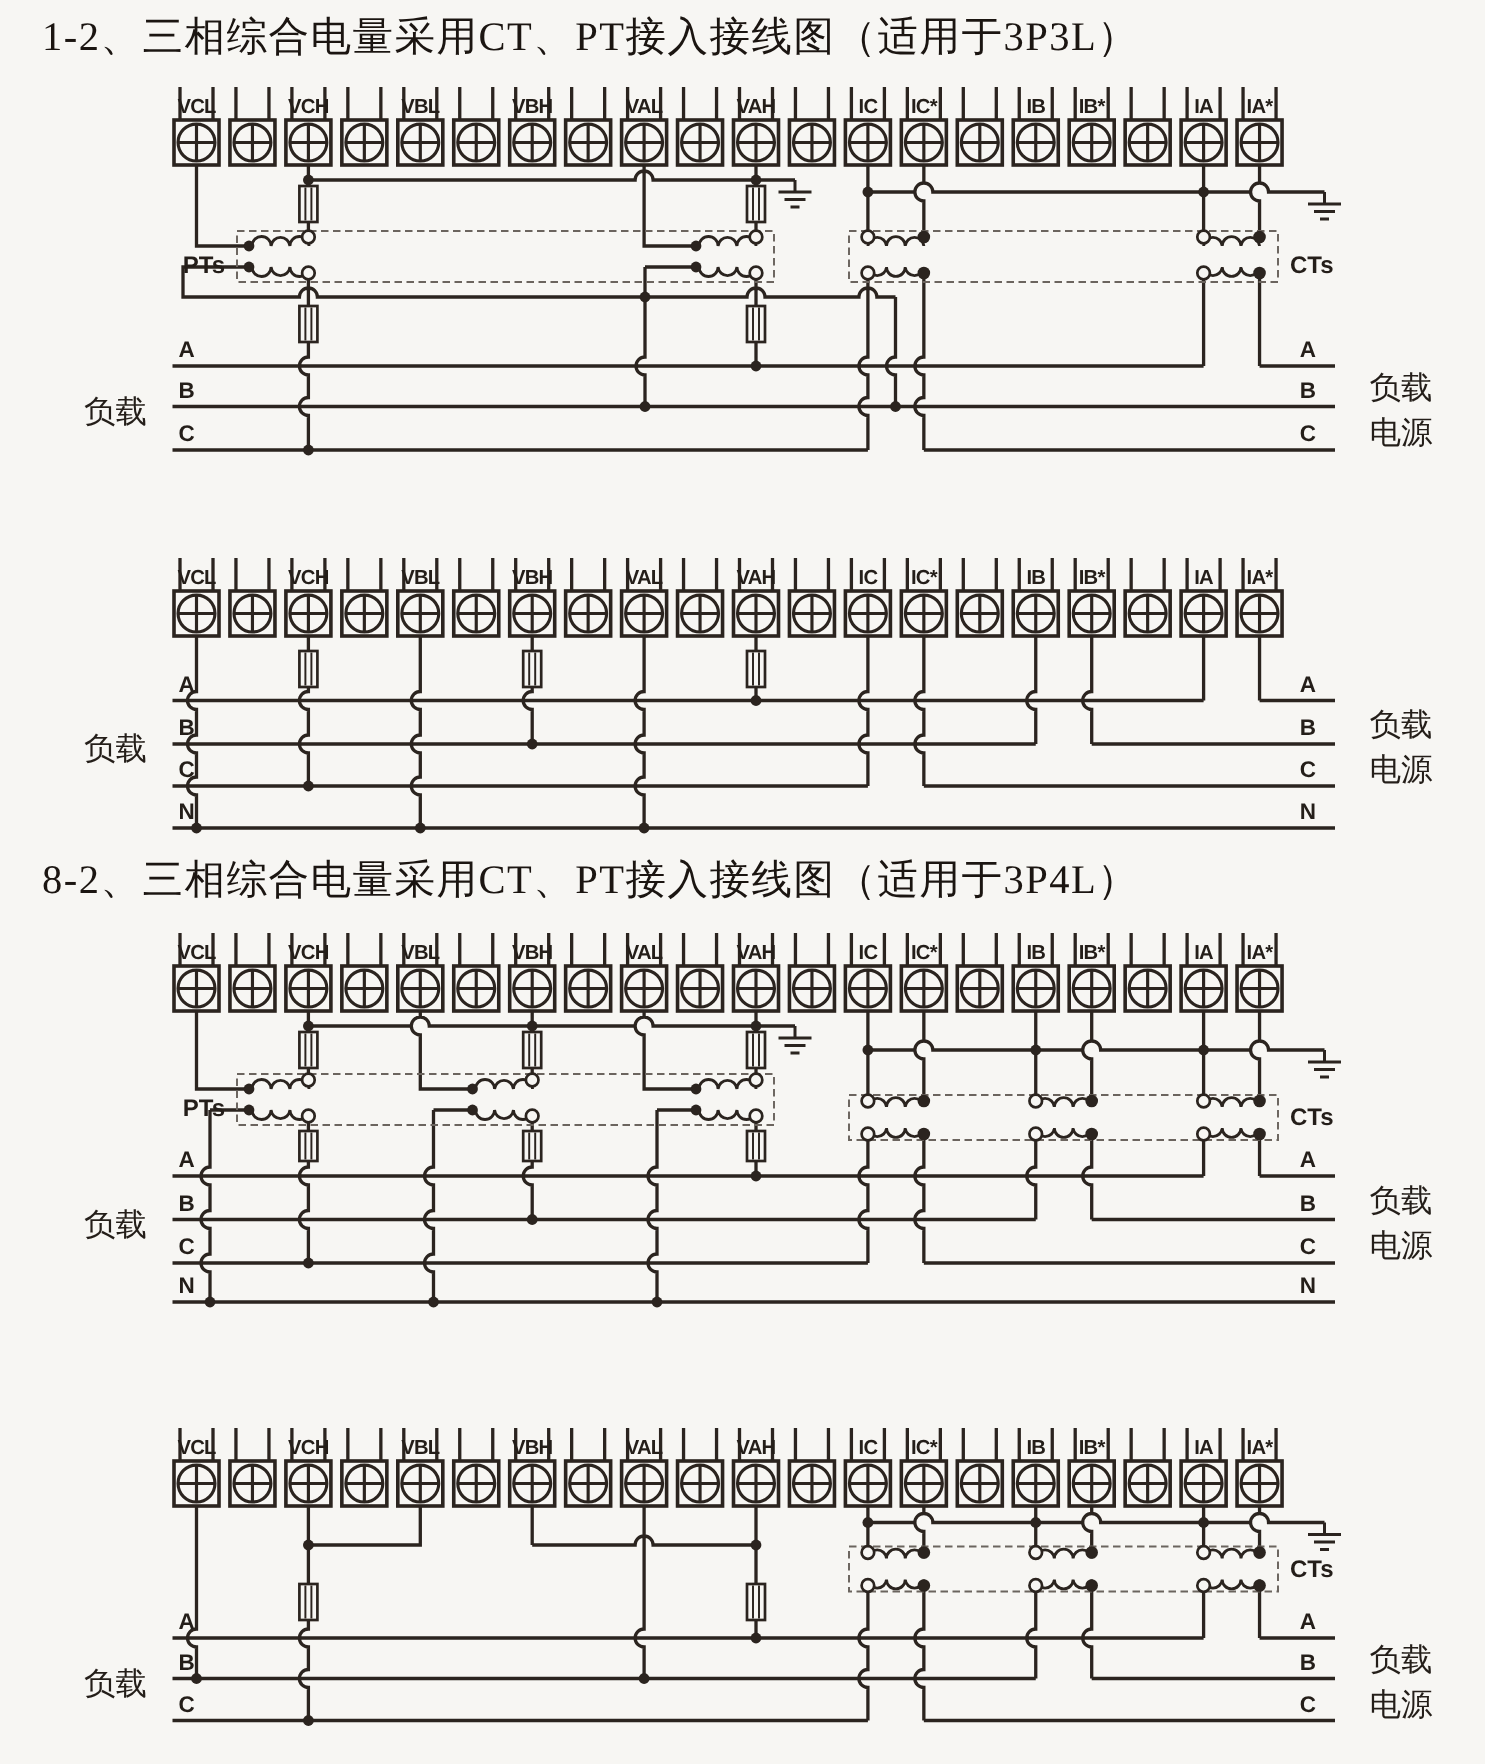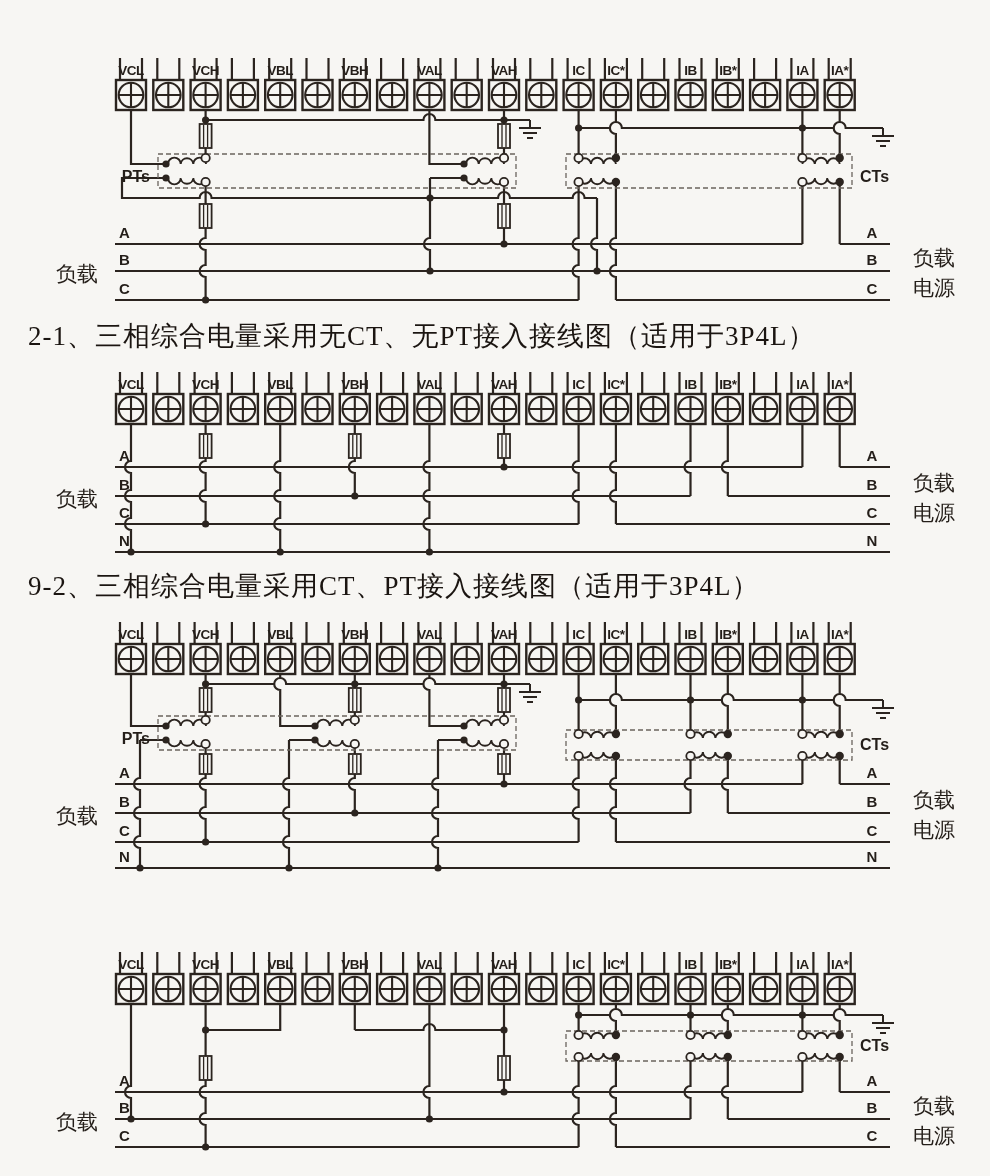--- a/index.html
+++ b/index.html
@@ -10,20 +10,21 @@
   svg{position:absolute;left:0;}
   .tlabel{font-family:"Liberation Sans",sans-serif;font-size:13.5px;font-weight:bold;fill:#241e19;letter-spacing:-0.5px;}
   .plabel{font-family:"Liberation Sans",sans-serif;font-size:15px;font-weight:bold;fill:#241e19;}
   .grp{font-family:"Liberation Sans",sans-serif;font-size:16px;font-weight:bold;fill:#241e19;}
   .cjk{font-family:"Liberation Serif",serif;font-size:21px;fill:#241e19;}
 </style>
 </head>
 <body>
 
 <div class="page">
+  <h2 class="title" style="top:6px">1-2、三相综合电量采用CT、PT接入接线图（适用于3P3L）</h2>
   <svg id="svg0" width="990" height="262" viewBox="0 0 990 262" style="top:48px">
       <g>
         <g>
           <path d="M120,10 V32 M142,10 V32" stroke="#2b241f" stroke-width="2.2" fill="none"></path>
           <rect x="116" y="32" width="30" height="30" fill="none" stroke="#2b241f" stroke-width="2.4"></rect>
           <circle cx="131" cy="47" r="12.3" fill="none" stroke="#2b241f" stroke-width="2.1"></circle>
           <path d="M118.7,47 H143.3 M131,34.7 V59.3" stroke="#2b241f" stroke-width="2.1" fill="none"></path>
           <text x="131" y="27" text-anchor="middle" class="tlabel">VCL</text>
         </g>
         <g>
@@ -212,21 +213,20 @@
       <text x="872" y="217" text-anchor="middle" class="plabel">B</text>
       <text x="119" y="246" class="plabel">C</text>
       <text x="872" y="246" text-anchor="middle" class="plabel">C</text>
       <text x="77" y="233" text-anchor="middle" class="cjk">负载</text>
       <text x="934" y="217" text-anchor="middle" class="cjk">负载</text>
       <text x="934" y="247" text-anchor="middle" class="cjk">电源</text>
       <text x="150" y="134" text-anchor="end" class="grp">PTs</text>
       <text x="860" y="134" text-anchor="start" class="grp">CTs</text>
     </svg>
 
-  <h2 class="title" style="top:318px">2-1、三相综合电量采用无CT、无PT接入接线图（适用于3P4L）</h2>
   <svg id="svg1" width="990" height="206" viewBox="0 0 990 206" style="top:358px">
       <g>
         <g>
           <path d="M120,14 V36 M142,14 V36" stroke="#2b241f" stroke-width="2.2" fill="none"></path>
           <rect x="116" y="36" width="30" height="30" fill="none" stroke="#2b241f" stroke-width="2.4"></rect>
           <circle cx="131" cy="51" r="12.3" fill="none" stroke="#2b241f" stroke-width="2.1"></circle>
           <path d="M118.7,51 H143.3 M131,38.7 V63.3" stroke="#2b241f" stroke-width="2.1" fill="none"></path>
           <text x="131" y="31" text-anchor="middle" class="tlabel">VCL</text>
         </g>
         <g>
@@ -380,21 +380,21 @@
       <text x="872" y="132" text-anchor="middle" class="plabel">B</text>
       <text x="119" y="160" class="plabel">C</text>
       <text x="872" y="160" text-anchor="middle" class="plabel">C</text>
       <text x="119" y="188" class="plabel">N</text>
       <text x="872" y="188" text-anchor="middle" class="plabel">N</text>
       <text x="77" y="148" text-anchor="middle" class="cjk">负载</text>
       <text x="934" y="132" text-anchor="middle" class="cjk">负载</text>
       <text x="934" y="162" text-anchor="middle" class="cjk">电源</text>
     </svg>
 
-  <h2 class="title" style="top:568px">9-2、三相综合电量采用CT、PT接入接线图（适用于3P4L）</h2>
+  <h2 class="title" style="top:568px">8-2、三相综合电量采用CT、PT接入接线图（适用于3P4L）</h2>
   <svg id="svg2" width="990" height="288" viewBox="0 0 990 288" style="top:608px">
       <g>
         <g>
           <path d="M120,14 V36 M142,14 V36" stroke="#2b241f" stroke-width="2.2" fill="none"></path>
           <rect x="116" y="36" width="30" height="30" fill="none" stroke="#2b241f" stroke-width="2.4"></rect>
           <circle cx="131" cy="51" r="12.3" fill="none" stroke="#2b241f" stroke-width="2.1"></circle>
           <path d="M118.7,51 H143.3 M131,38.7 V63.3" stroke="#2b241f" stroke-width="2.1" fill="none"></path>
           <text x="131" y="31" text-anchor="middle" class="tlabel">VCL</text>
         </g>
         <g>

